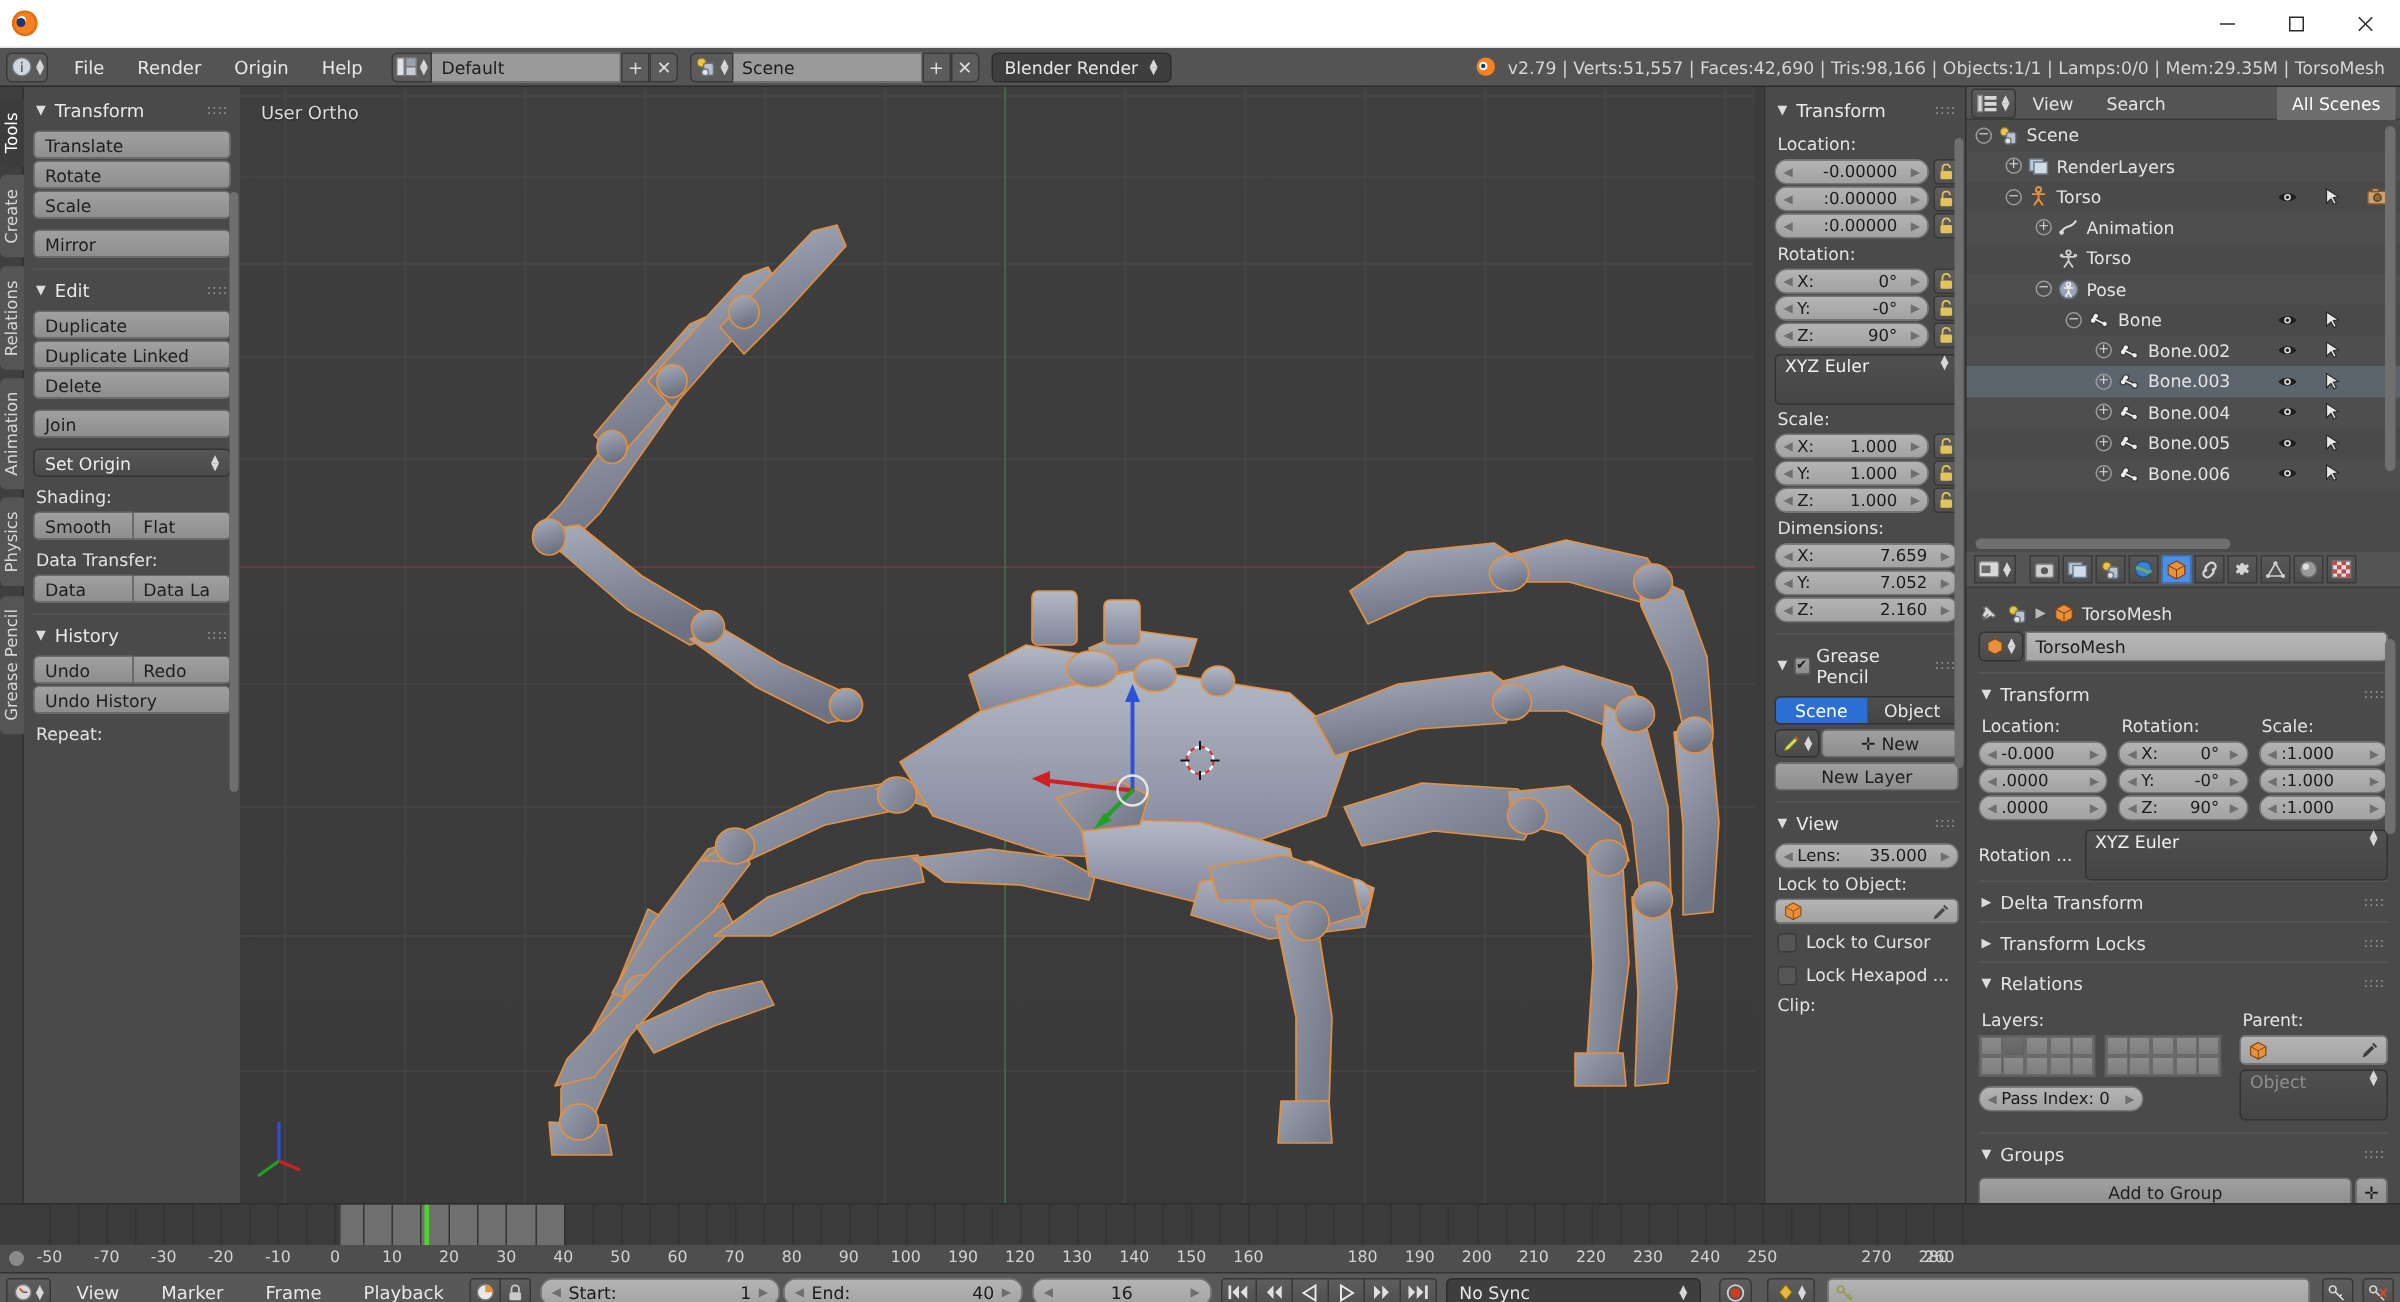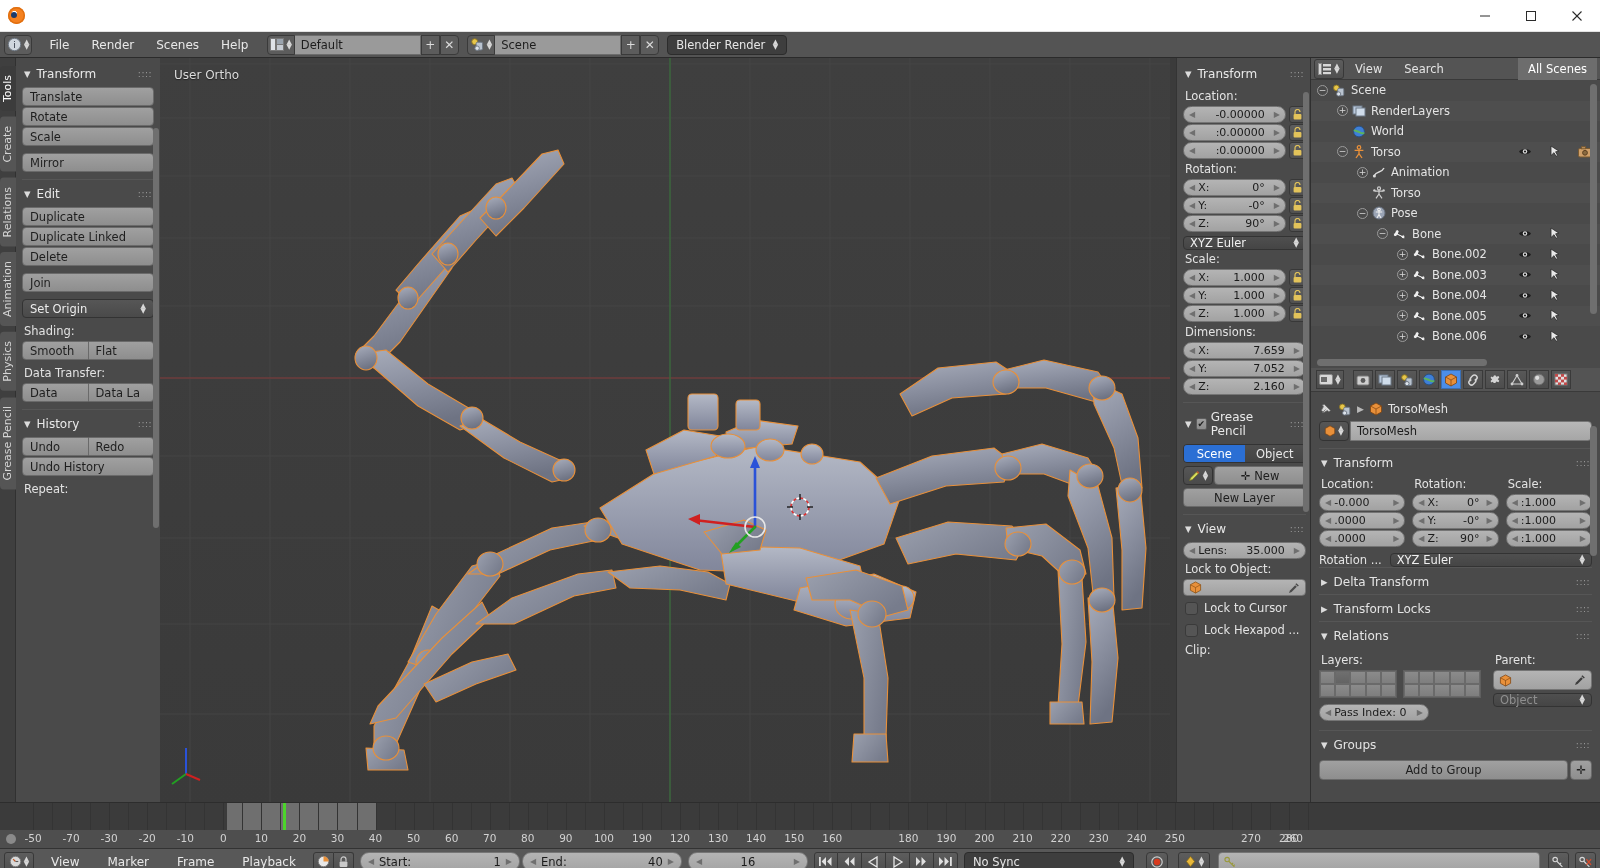--- a/index.html
+++ b/index.html
@@ -118,21 +118,21 @@
   .numfield .nf-lab { margin-left:3px; }
   .numfield .nf-val { margin-left:auto; padding-right:3px;}
   .fieldrow { display:flex; align-items:center; gap:3px;}
   .lockbtn {
     width:17px;height:17px;border-radius:3px;background:linear-gradient(#5e5e5e,#515151);
     border:1px solid #383838; display:flex;align-items:center;justify-content:center; flex:none;
     margin-bottom:1px;
   }
   .dropdown-dark {
     background:linear-gradient(#4f4f4f,#454545); color:#f0f0f0; border:1px solid #333;
-    border-radius:4px; height:14px; display:flex; align-items:center; padding:0 6px;
+    border-radius:4px; height:34px; display:flex; padding:0 6px;
     font-size:11.5px;
   }
   .seg { display:flex; height:19px; border-radius:4px; overflow:hidden; border:1px solid #333;}
   .seg > div { flex:1; display:flex; align-items:center; justify-content:center; font-size:11.5px;}
   .seg .on { background:#2b6fd4; color:#fff;}
   .seg .off { background:linear-gradient(#4e4e4e,#444); color:#e8e8e8;}
   .chk { width:12px;height:12px;background:linear-gradient(#9e9e9e,#8c8c8c); border:1px solid #5c5c5c; border-radius:2px; display:flex;align-items:center;justify-content:center;font-size:9px;color:#1d1d1d;}
   .chkdark { width:13px;height:13px;background:#555; border:1px solid #3a3a3a; border-radius:3px;}
 
   
@@ -232,21 +232,21 @@
       <span class="icn">
         <svg width="15" height="15" viewBox="0 0 16 16">
             <circle cx="8" cy="8" r="6.6" fill="#cfd6de" stroke="#6c7581"></circle>
             <text x="8" y="11.6" font-size="9.5" text-anchor="middle" fill="#2c3440" font-family="DejaVu Sans">i</text>
           </svg>
       </span>
       <span class="updown">▲<br>▼</span>
     </div>
     <div class="menu-item">File</div>
     <div class="menu-item">Render</div>
-    <div class="menu-item">Scenes</div>
+    <div class="menu-item">Origin</div>
     <div class="menu-item">Help</div>
 
     <div style="display:flex;align-items:center;margin-left:8px;">
       <div class="editor-sel" style="margin-right:0;border-radius:4px 0 0 4px;">
         <span class="icn">
           <svg width="14" height="13" viewBox="0 0 14 13">
               <rect x="0.5" y="0.5" width="5" height="12" fill="#dfe3e8" stroke="#777"></rect>
               <rect x="6.5" y="0.5" width="7" height="6" fill="#9aa3ad" stroke="#777"></rect>
               <rect x="6.5" y="6.5" width="7" height="6" fill="#c7ccd3" stroke="#777"></rect>
             </svg>
@@ -272,20 +272,30 @@
       <div class="field" style="width:126px;border-radius:0;border-left:none;">Scene</div>
       <div class="sqbtn">+</div>
       <div class="sqbtn" style="border-radius:0 4px 4px 0;">✕</div>
     </div>
 
     <div class="dark-field" style="width:120px;margin-left:8px;justify-content:space-between;">
       <span>Blender Render</span>
       <span class="updown">▲<br>▼</span>
     </div>
 
+    <div class="statusinfo">
+      <span class="icn">
+        <svg width="15" height="15" viewBox="0 0 16 16">
+            <circle cx="8" cy="8" r="6.6" fill="#f5811f"></circle>
+            <circle cx="6.2" cy="7.4" r="3" fill="#ffffff"></circle>
+            <circle cx="6.2" cy="7.4" r="1.6" fill="#1a3a6b"></circle>
+          </svg>
+      </span>
+      <span>v2.79 | Verts:51,557 | Faces:42,690 | Tris:98,166 | Objects:1/1 | Lamps:0/0 | Mem:29.35M | TorsoMesh</span>
+    </div>
   </div>
 
   <div class="main">
 
     <div class="vtabs">
       <div class="vtab active">Tools</div>
       <div class="vtab">Create</div>
       <div class="vtab">Relations</div>
       <div class="vtab">Animation</div>
       <div class="vtab">Physics</div>
@@ -912,35 +922,20 @@
             </div>
             <div class="ol-row" style="padding-left: 26px;">
               <span class="ol-exp">+</span>
               <span class="icn" style="margin-right: 5px;">
                 <svg width="14" height="12" viewBox="0 0 14 12">
                   <rect x="1" y="1" width="9" height="8" fill="#b9c9dd" stroke="#6f7b88"></rect>
                   <rect x="4" y="3" width="9" height="8" fill="#cfdcea" stroke="#6f7b88"></rect>
                 </svg>
               </span>
               <span>RenderLayers</span>
-              <span class="ol-icons">
-                <span class="icn" style="width: 14px;"></span>
-                <span class="icn" style="width: 14px;"></span>
-                <span class="icn" style="width: 14px;"></span>
-              </span>
-            </div>
-            <div class="ol-row" style="padding-left: 26px;">
-              <span style="width: 15px; flex: 0 0 auto;"></span>
-              <span class="icn" style="margin-right: 5px;">
-                <svg width="14" height="13" viewBox="0 0 14 13">
-                  <circle cx="7" cy="6.5" r="5.4" fill="#3f7fd8" stroke="#28507f"></circle>
-                  <path d="M2 5c2 1.5 4 1 6 2.5s3.5.5 4.4.6" fill="none" stroke="#5db45d" stroke-width="1.9"></path>
-                </svg>
-              </span>
-              <span>World</span>
               <span class="ol-icons">
                 <span class="icn" style="width: 14px;"></span>
                 <span class="icn" style="width: 14px;"></span>
                 <span class="icn" style="width: 14px;"></span>
               </span>
             </div>
             <div class="ol-row" style="padding-left: 26px;">
               <span class="ol-exp">−</span>
               <span class="icn" style="margin-right: 5px;">
                 <svg width="14" height="14" viewBox="0 0 14 14">

